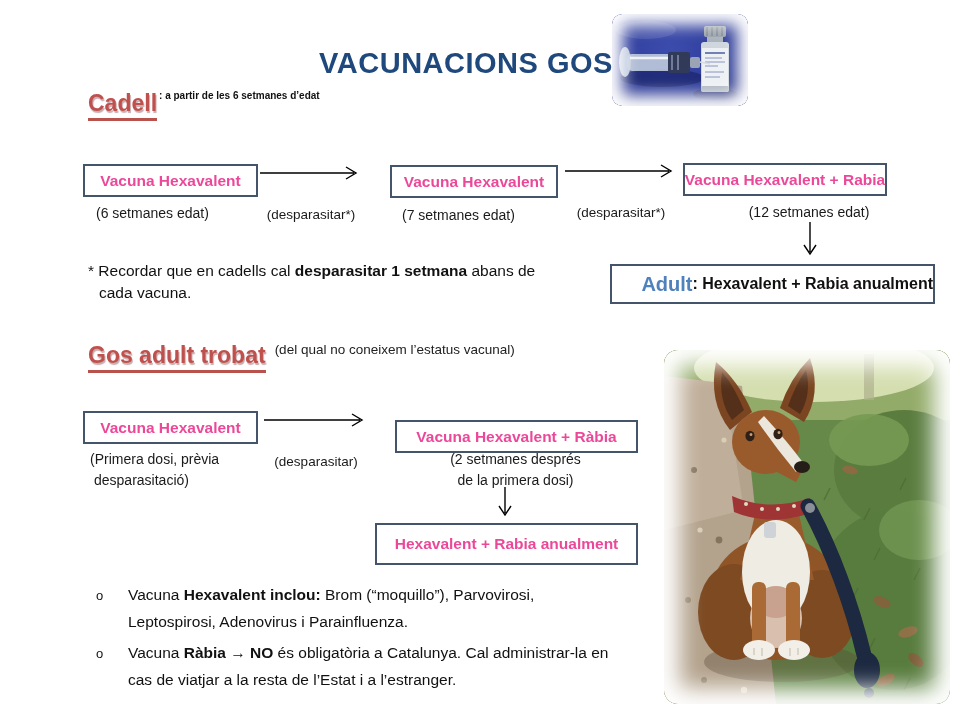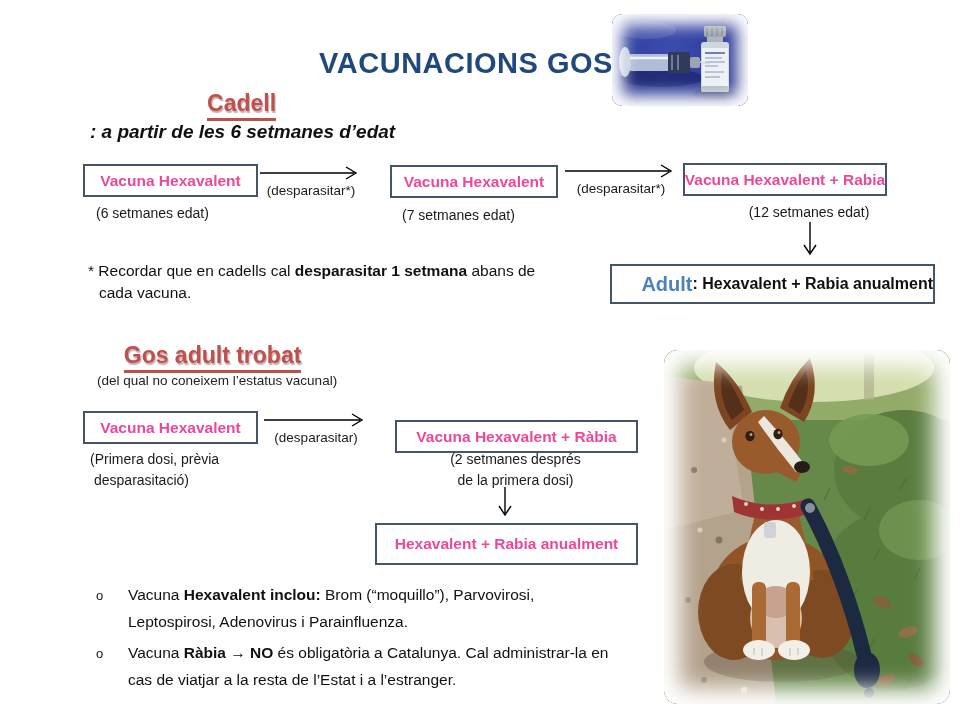--- a/index.html
+++ b/index.html
@@ -4,39 +4,39 @@
 <style>
   html,body{margin:0;padding:0;background:#fff;}
   .slide{position:relative;width:960px;height:720px;background:#ffffff;overflow:hidden;
          font-family:"Liberation Sans",sans-serif;color:#1a1a1a;}
 
   
   .title{position:absolute;left:230px;top:36px;width:450px;margin:11px;text-align:center;
          font-size:29px;font-weight:bold;color:#1F497D;letter-spacing:.5px;}
 
   
-  .sec-heading{position:absolute;display:flex;align-items:center;white-space:nowrap;flex-direction:column;}
+  .sec-heading{position:absolute;display:flex;align-items:flex-start;white-space:nowrap;}
   .red-heading{color:#C0504D;font-weight:bold;font-size:23px;
                border-bottom:3px solid #b9524c;padding-bottom:1px;
                text-shadow:1px 1.5px 1px rgba(125,70,70,.45);}
-  .h-suffix-bold{font-size:19px;font-weight:bold;color:#111;margin-left:2px;font-style:italic;}
+  .h-suffix-bold{font-size:10px;font-weight:bold;color:#111;margin-left:2px;}
   .h-suffix-reg{font-size:13.5px;font-weight:normal;color:#222;margin-left:9px;}
 
   
   .fbox{position:absolute;background:#fff;border:2px solid #44546A;box-sizing:border-box;
         display:flex;align-items:center;justify-content:center;
         font-weight:bold;font-size:15.5px;color:#ec4899;white-space:nowrap;}
   .adult-box{position:absolute;background:#fff;border:2px solid #44546A;box-sizing:border-box;
         display:flex;align-items:center;justify-content:flex-end;white-space:nowrap;}
   .adult-word{color:#4F81BD;font-size:20px;font-weight:bold;}
   .adult-rest{color:#111;font-size:16px;font-weight:bold;}
 
   .cap{position:absolute;font-size:14px;color:#1a1a1a;white-space:nowrap;line-height:21px;}
   .cap-center{text-align:center;}
-  .alabel{position:absolute;font-size:13.5px;color:#1a1a1a;text-align:center;white-space:nowrap;}
+  .alabel{position:absolute;font-size:13.5px;color:#1a1a1a;text-align:center;white-space:nowrap;margin-top:24px;}
   .arrow{position:absolute;}
 
   
   .note{position:absolute;left:88px;top:260px;font-size:15.5px;line-height:22px;color:#111;}
   .note .l2{padding-left:11px;}
 
   
   .bullet-marker{position:absolute;font-size:13px;color:#111;}
   .bullet{position:absolute;width:530px;font-size:15.5px;line-height:27px;color:#111;}
 

